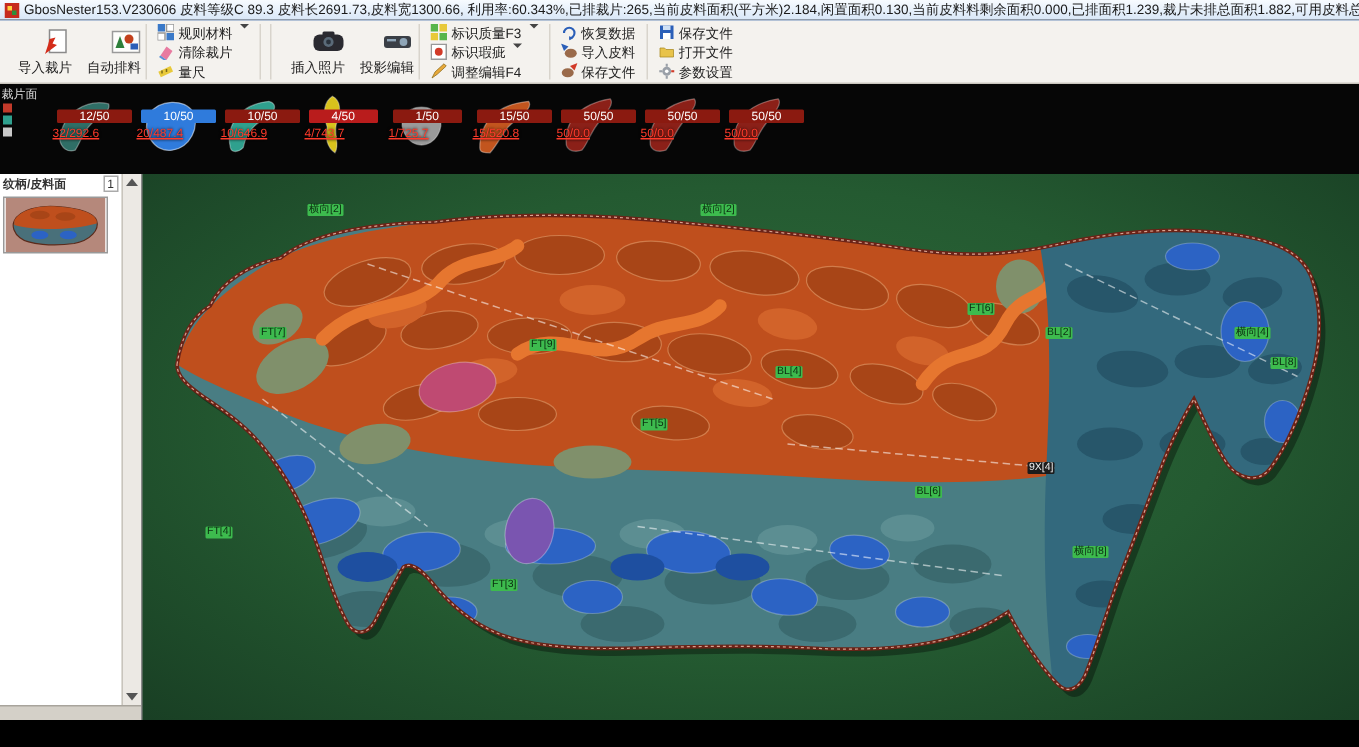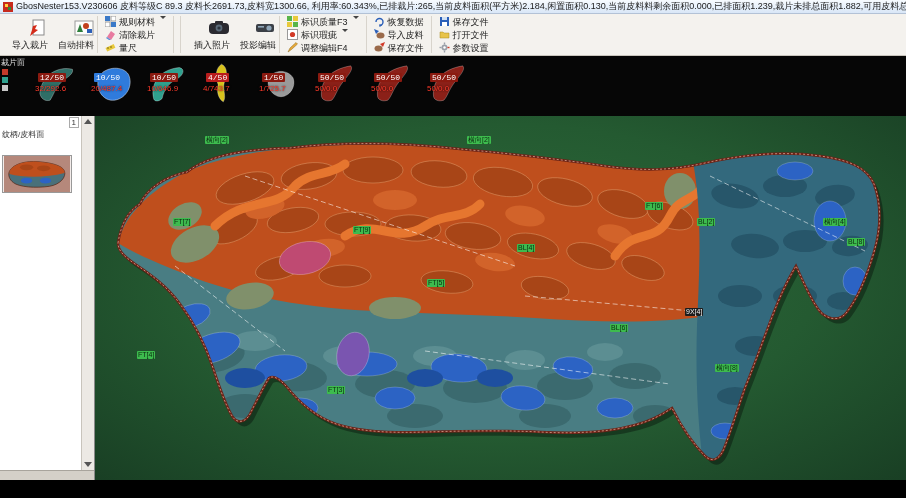--- a/index.html
+++ b/index.html
@@ -15,26 +15,26 @@
   .tb-row{display:flex;align-items:flex-start;gap:3px;font-size:9px;color:#222;height:12px;white-space:nowrap;}
   .tb-sep{width:1px;background:#d8d4cc;margin:2px 3px;}
   .dd{width:0;height:0;border-left:3px solid transparent;border-right:3px solid transparent;border-top:3px solid #444;margin-left:2px;}
   
   .strip{height:60px;background:#060606;display:flex;position:relative;}
   .strip-side{width:30px;padding:2px 1px;display:flex;flex-direction:column;gap:2px;}
   .strip-side .lbl{color:#ddd;font-size:8px;line-height:9px;}
   .mark{width:6px;height:6px;margin-left:1px;}
   .piece{width:50px;position:relative;margin:2px 3px 0 3px;}
   .piece svg{width:48px;height:50px;display:block;}
-  .chip{position:absolute;top:15px;left:5px;font-size:8px;line-height:9px;color:#fff;padding:0 2px;border-radius:1px;font-family:Liberation Mono, monospace;}
-  .parea{position:absolute;top:26px;left:2px;font-size:8px;line-height:9px;color:#ff3b2b;text-shadow:0 0 2px #000;}
+  .chip{position:absolute;top:15px;left:5px;font-size:8px;line-height:9px;color:#fff;padding:0 15px;border-radius:1px;}
+  .parea{position:absolute;top:26px;left:2px;font-size:8px;line-height:9px;color:#ff3b2b;text-shadow:0 0 2px #000;text-decoration:underline;}
   
   .workspace{display:flex;height:364px;}
   .sidebar{width:95px;background:#fff;border-right:1px solid #8a8a8a;position:relative;font-size:8px;color:#333;}
-  .sb-head{padding:13px 2px;}
+  .sb-head{padding:1px 2px;font-weight:bold;}
   .thumb{margin:2px;width:70px;height:38px;border:1px solid #999;display:block;}
   .sb-scroll{position:absolute;top:0;right:0;bottom:10px;width:13px;background:#ece9e4;border-left:1px solid #c8c4bc;}
   .sb-arrow{width:0;height:0;border-left:4px solid transparent;border-right:4px solid transparent;margin:3px auto;}
   .sb-arrow.up{border-bottom:5px solid #555;}
   .sb-arrow.down{border-top:5px solid #555;position:absolute;bottom:0;left:2px;}
   .sb-page{position:absolute;top:1px;right:15px;border:1px solid #aaa;background:#fff;padding:0 2px;font-size:8px;}
   .sb-foot{position:absolute;left:0;right:0;bottom:0;height:10px;background:#d4d0c8;border-top:1px solid #a8a49c;}
   .canvas{flex:1;position:relative;background:radial-gradient(ellipse at 50% 45%, #2e6b3a 0%, #245a31 55%, #193f24 100%);overflow:hidden;}
   .canvas svg.scene{position:absolute;left:0;top:0;width:100%;height:100%;}
   .tag{position:absolute;background:#3dbb4e;color:#0b2d10;font-size:7px;line-height:8px;padding:0 1px;border-radius:1px;white-space:nowrap;}
@@ -249,20 +249,27 @@
         </svg>
       <span class="chip" style="background:#b91c1c">4/50</span>
       <span class="parea">4/743.7</span>
     </div>
     <div class="piece">
       <svg viewBox="0 0 56 52">
           <path d="M14,20 C20,10 36,10 42,20 C46,30 38,42 28,42 C18,42 10,30 14,20 Z" stroke="rgba(255,255,255,.35)" fill="#9a9a9a"></path>
         </svg>
       <span class="chip" style="background:#8b1a10">1/50</span>
       <span class="parea">1/725.7</span>
+    </div>
+    <div class="piece">
+      <svg viewBox="0 0 56 52">
+          <path d="M8,44 C8,24 22,10 46,8 C50,14 38,20 30,28 C24,36 20,44 16,48 C12,48 8,48 8,44 Z" stroke="rgba(255,255,255,.35)" fill="#c2551e"></path>
+        </svg>
+      <span class="chip" style="background:#8b1a10">15/50</span>
+      <span class="parea">15/520.8</span>
     </div>
     <div class="piece">
       <svg viewBox="0 0 56 52">
           <path d="M10,42 C8,24 20,10 44,6 C48,10 40,18 34,26 C28,34 26,42 22,46 C16,48 11,46 10,42 Z" stroke="rgba(255,255,255,.3)" fill="#8b2018"></path>
         </svg>
       <span class="chip" style="background:#8b1a10">50/50</span>
       <span class="parea">50/0.0</span>
     </div>
     <div class="piece">
       <svg viewBox="0 0 56 52">

